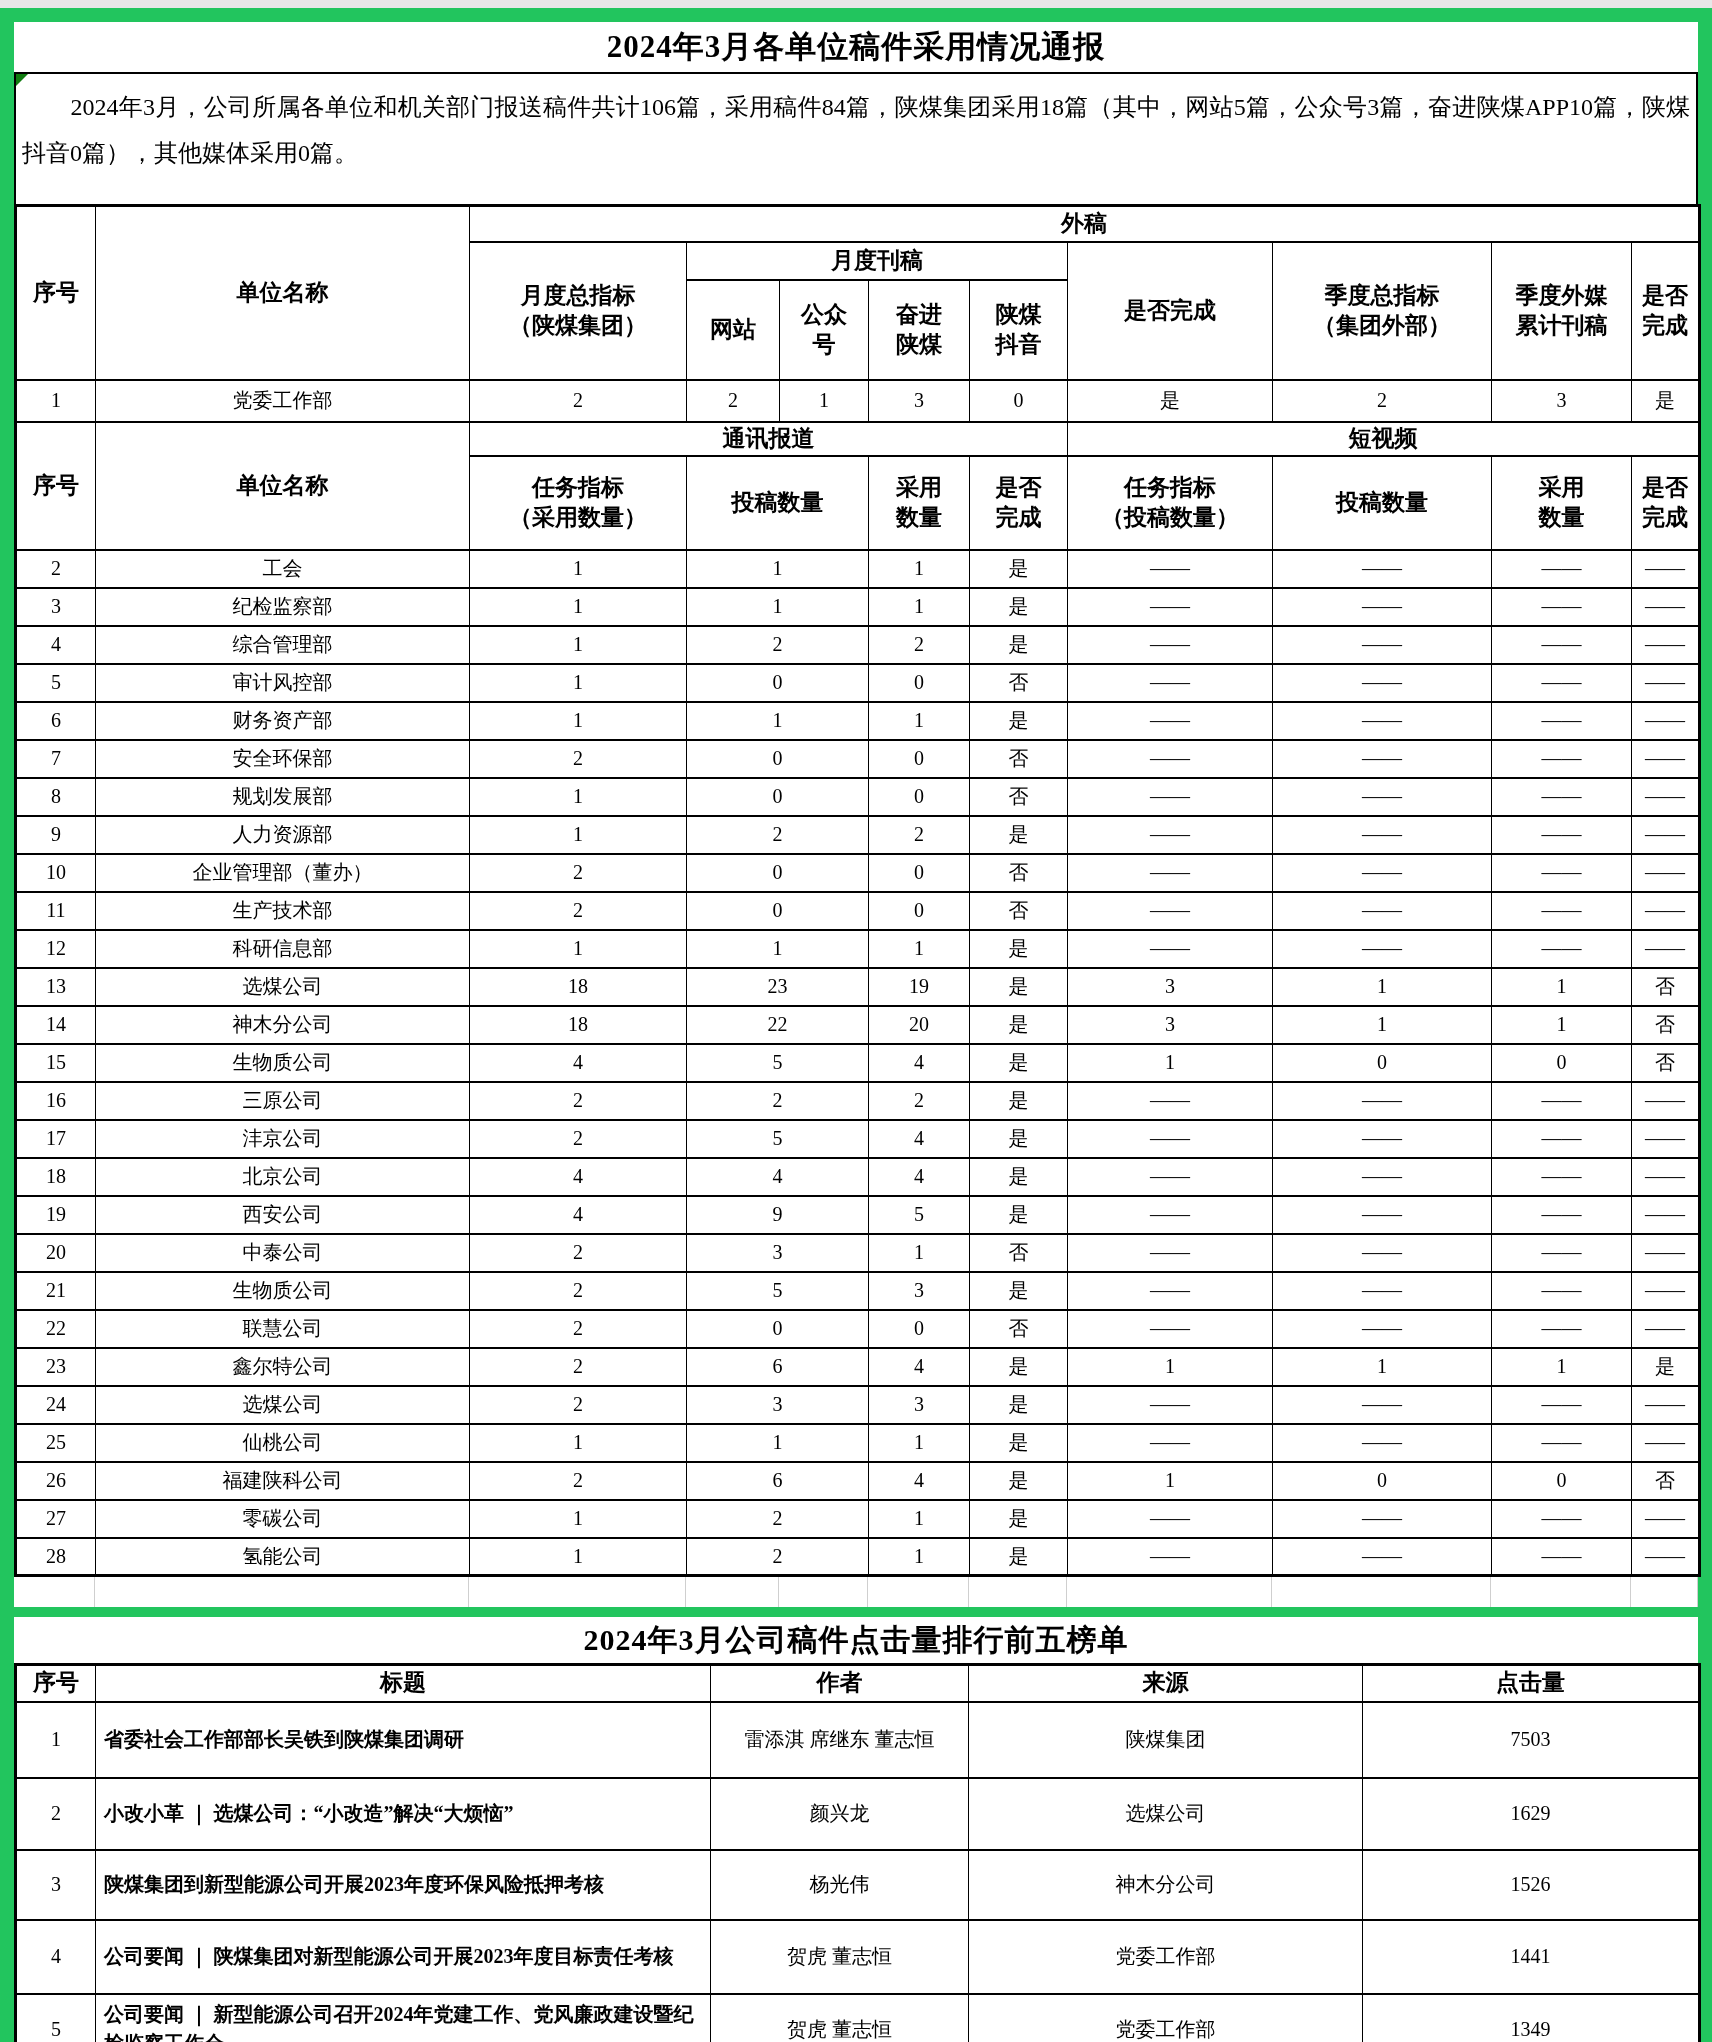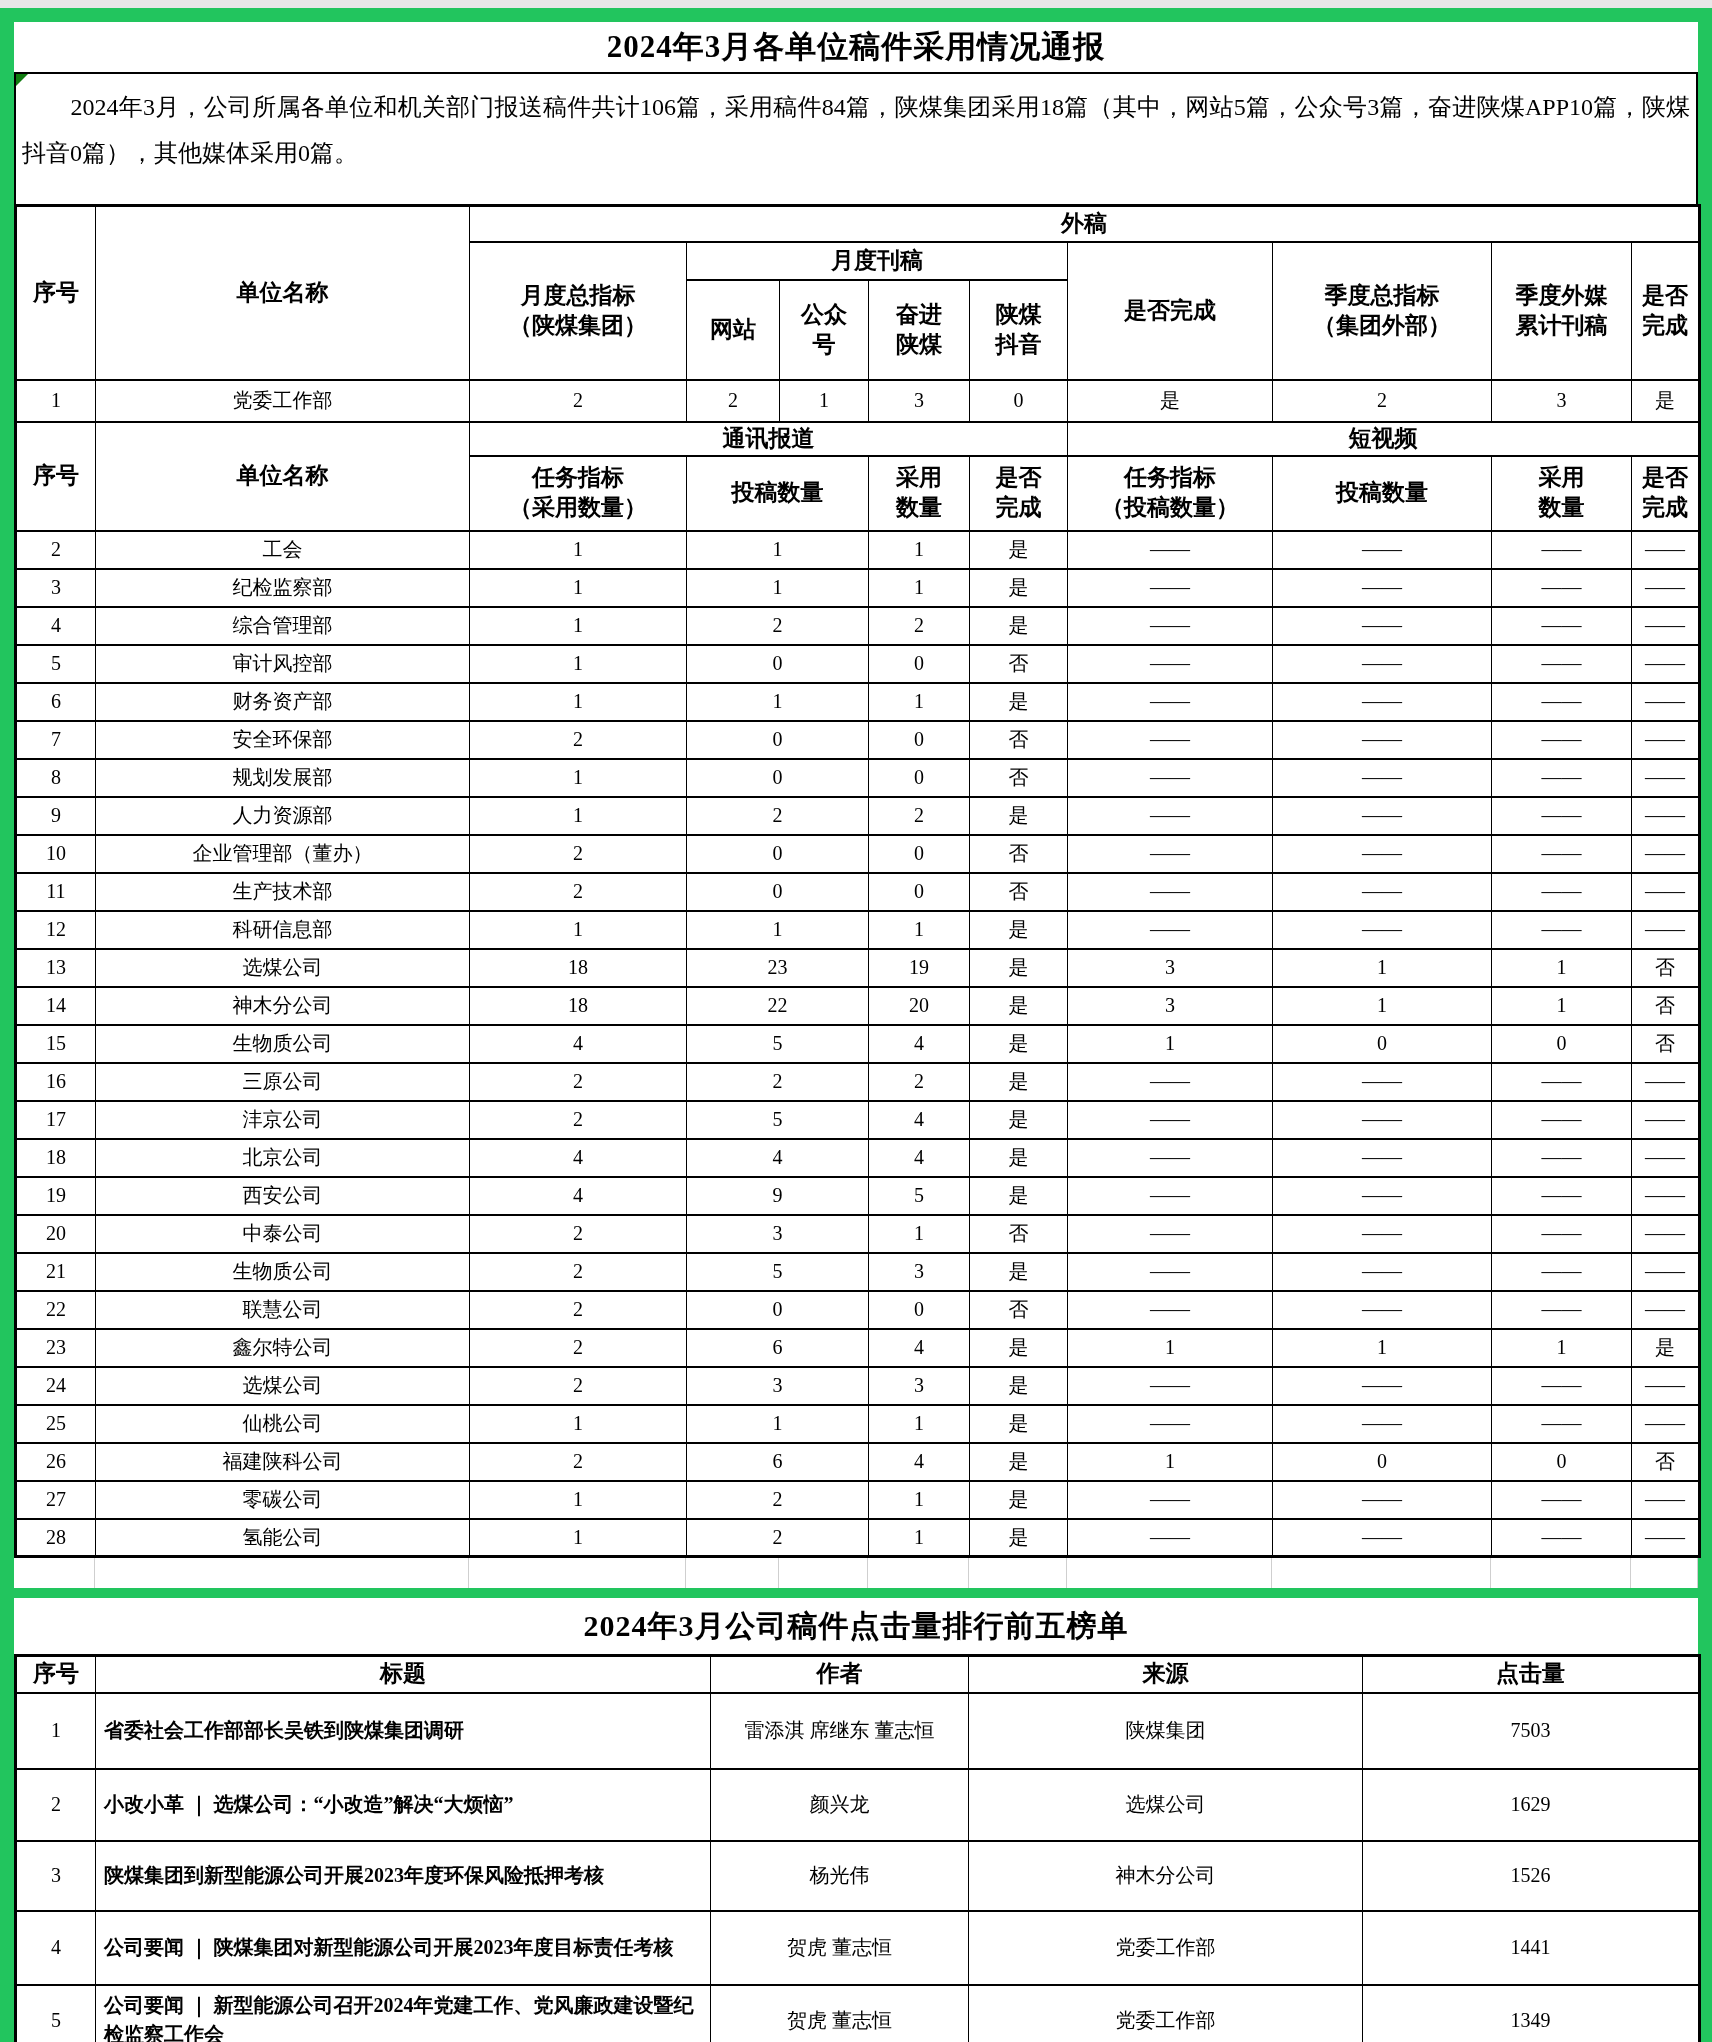--- a/index.html
+++ b/index.html
@@ -20,29 +20,29 @@
   .t1,.t2{width:1684px;border:3px solid #000;}
   .t1 th,.t1 td,.t2 th,.t2 td{
       border-left:1px solid #000;border-right:1px solid #000;
       border-top:2px solid #000;border-bottom:2px solid #000;
       text-align:center;vertical-align:middle;padding:0 2px;overflow:hidden;}
   .t1 th,.t2 th{font-weight:bold;font-size:23px;white-space:pre-line;line-height:1.3;}
   .t1 td{font-size:20px;}
   .t2 td{font-size:20px;}
 
   tr.ha{height:36px;} tr.hb{height:38px;} tr.hc{height:100px;}
-  tr.hd{height:42px;} tr.he{height:34px;} tr.hf{height:75px;}
+  tr.hd{height:42px;} tr.he{height:34px;} tr.hf{height:94px;}
   .t1 tbody.rows tr{height:38px;}
 
   .ghost{position:relative;height:30px;background:#fff;}
   .ghost span{position:absolute;top:0;bottom:0;width:1px;background:#cfcfcf;}
 
   .gap{height:10px;}
 
-  .t2-title{background:#fff;height:56px;display:flex;align-items:center;justify-content:center;
+  .t2-title{background:#fff;height:46px;display:flex;align-items:center;justify-content:center;
             font-weight:bold;font-size:30px;letter-spacing:1px;}
   .t2 thead tr{height:37px;}
   .t2 td.title-cell{text-align:left;padding:0 8px;line-height:1.45;font-weight:bold;}
   .t2 tbody tr:nth-child(1){height:76px;}
   .t2 tbody tr:nth-child(2){height:72px;}
   .t2 tbody tr:nth-child(3){height:70px;}
   .t2 tbody tr:nth-child(4){height:74px;}
   .t2 tbody tr:nth-child(5){height:72px;}
 </style>
 </head>

